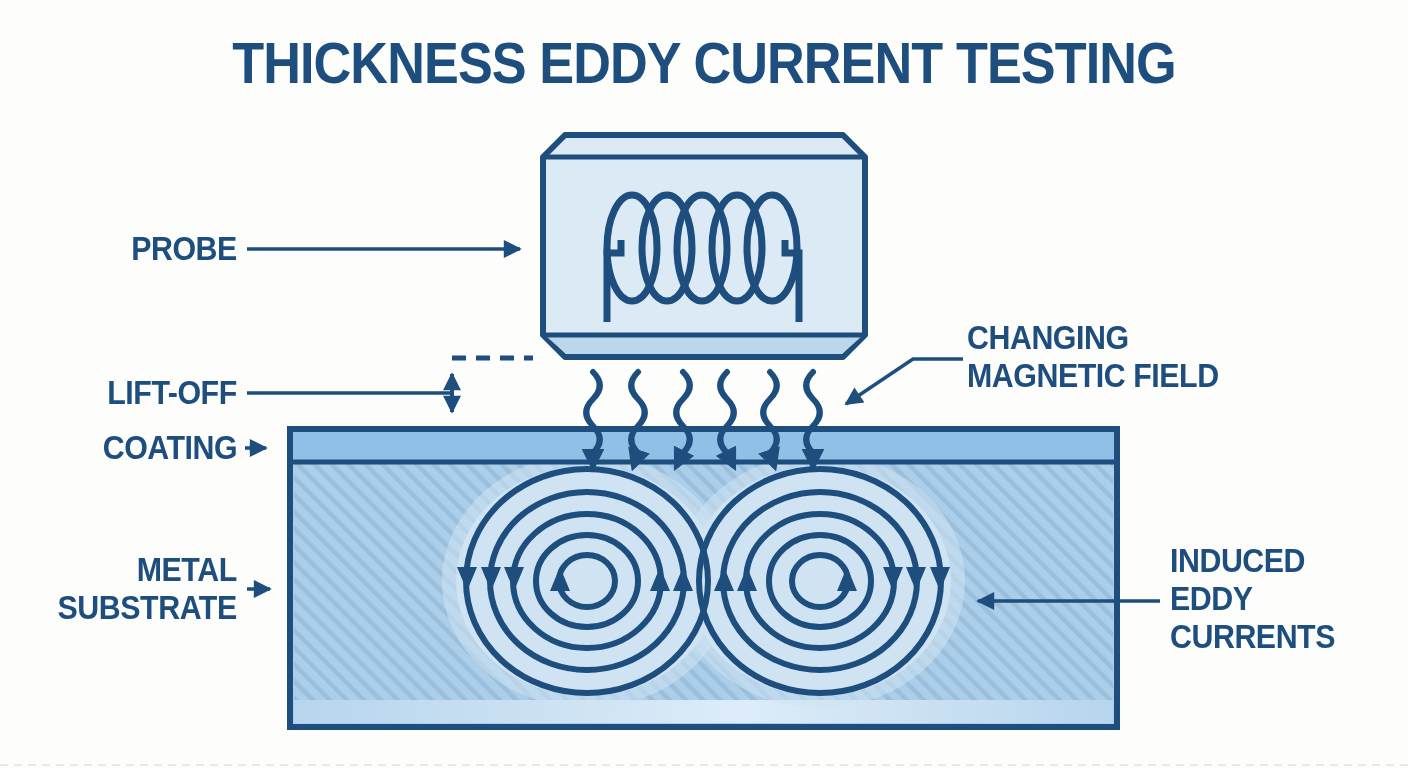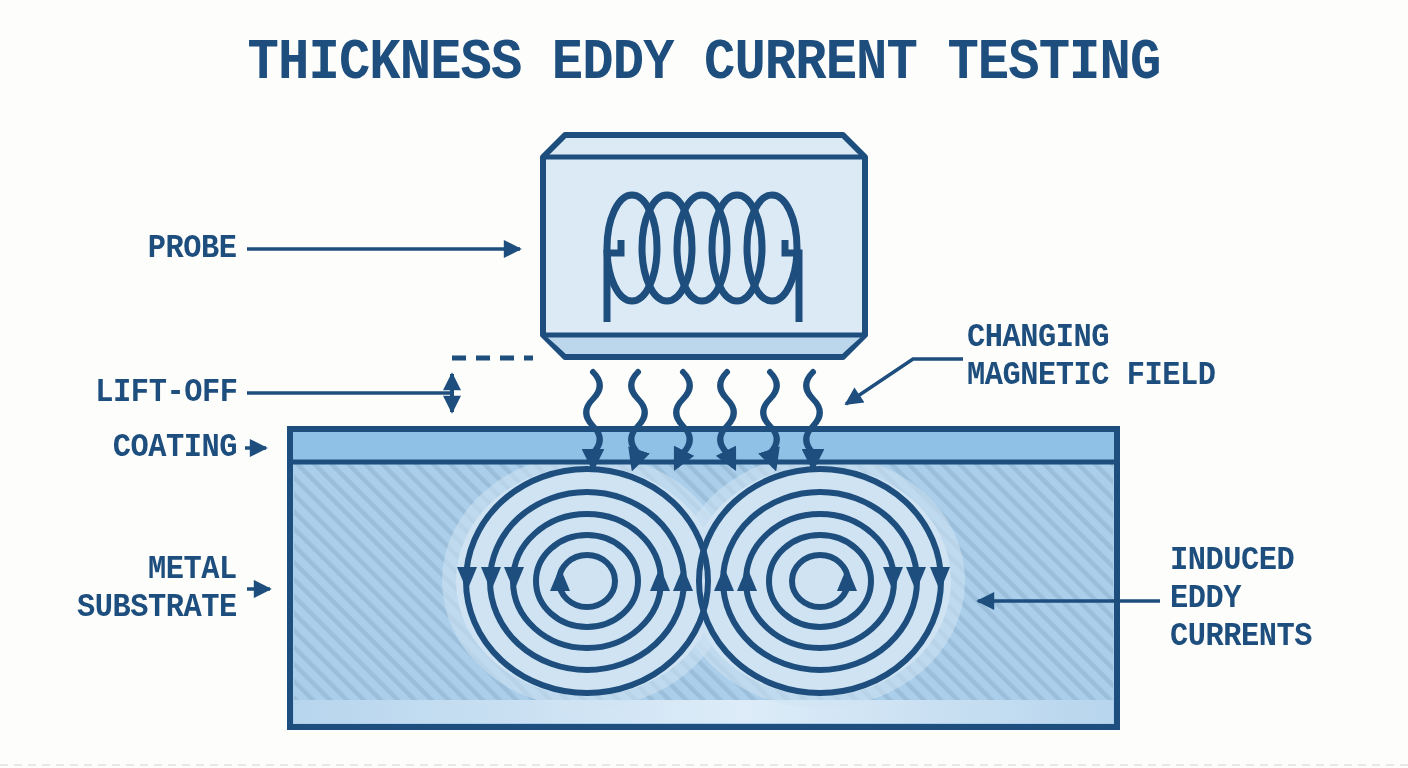--- a/index.html
+++ b/index.html
@@ -1,21 +1,21 @@
 <!DOCTYPE html>
 <html style="--background: #fdfdfb; --ink: #1d4e7d; --probe-fill: #dceaf6; --probe-base-fill: #bcd6ec; --coating-fill: #8fc1e6; --substrate-fill: #abcfea; --hatch-stripe: #9bbfdb; --halo-fill: #cfe3f3; --bottom-band-fill: #bcd8ee;"><head>
 <meta charset="utf-8">
 <style>
   html,body{margin:0;padding:0;}
   .stage{
     position:relative;
     width:1408px;height:768px;
     background:var(--background,#fdfdfb);
     overflow:hidden;
-    font-family:Liberation Mono, monospace;
+    font-family:Liberation Sans, sans-serif;
   }
   .stage svg{position:absolute;left:0;top:0;}
   .title{
     position:absolute;left:0;right:0;top:34px;
     text-align:center;
     font-weight:800;font-size:58px;line-height:58px;
     letter-spacing:-1px;
     color:var(--ink,#1d4e7d);
     transform:scaleX(.9);transform-origin:center top;
     white-space:nowrap;

